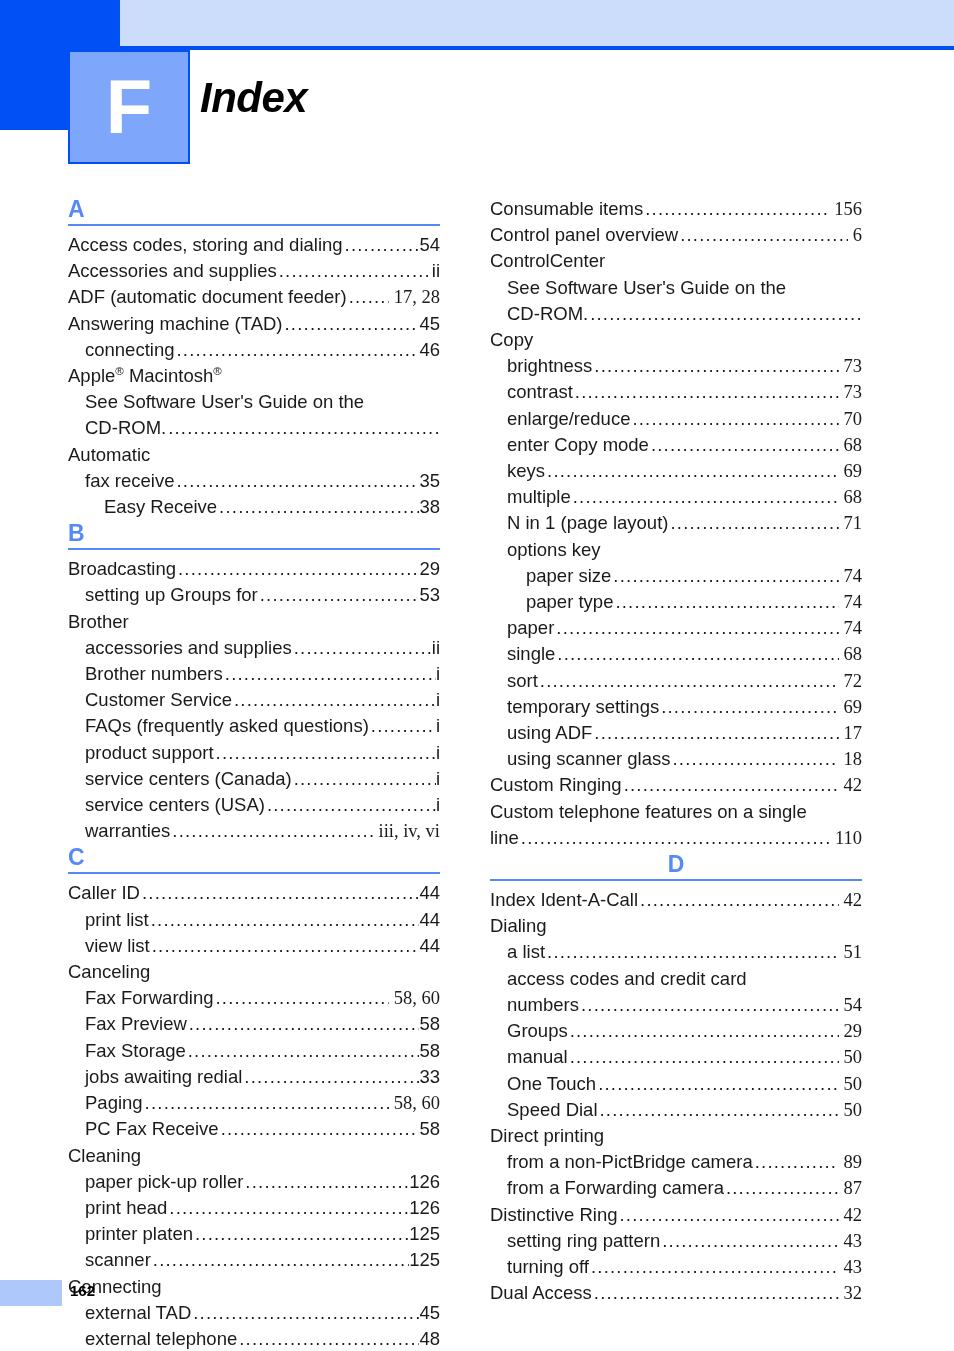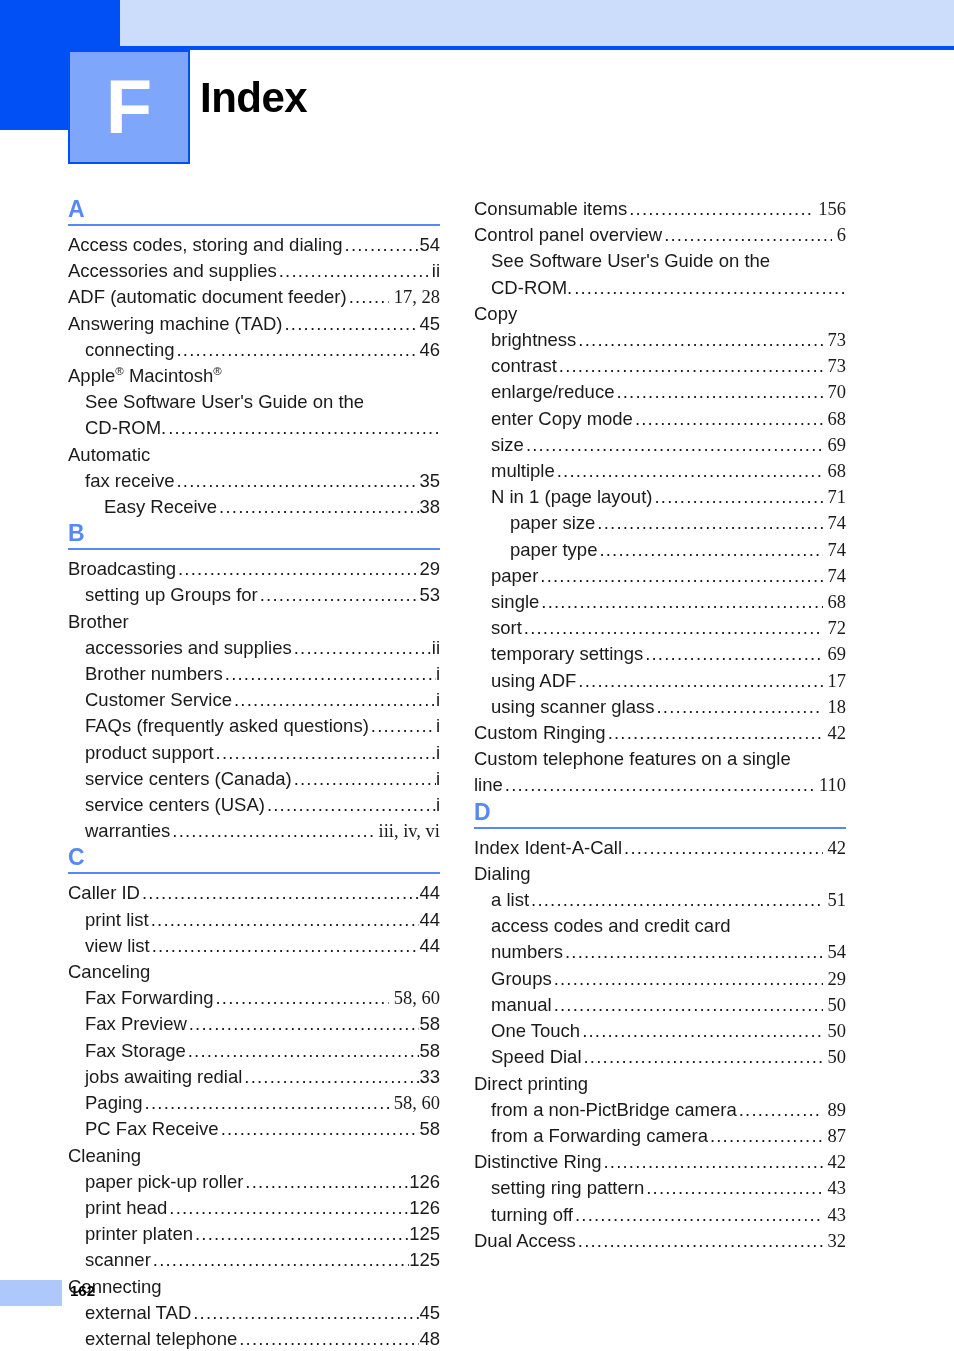--- a/index.html
+++ b/index.html
@@ -56,36 +56,37 @@
     text-align: center;
   }
   .page-title {
     position: absolute;
     left: 200px;
     top: 74px;
     font-size: 42px;
     font-weight: bold;
     color: #000000;
     letter-spacing: -0.5px;
+    font-style: italic;
   }
 
   
   .index-body {
     position: absolute;
     left: 0;
     top: 196px;
     width: 954px;
   }
   .column {
     position: absolute;
     top: 0;
     width: 372px;
   }
   .column.left  { left: 68px; }
-  .column.right { left: 474px; }
+  .column.right { left: 490px; text-align: center; }
 
   .section { margin-bottom: 0; }
 
   .section-letter {
     font-size: 23px;
     font-weight: bold;
     color: #5589F7;
     line-height: 26px;
     padding-bottom: 2px;
   }
@@ -363,20 +364,23 @@
         <div class="entry lvl1 gap">
           <span class="label">Consumable items </span>
           <span class="leader">................................................................................................................</span>
           <span class="pages">156</span>
         </div>
         <div class="entry lvl1 gap">
           <span class="label">Control panel overview </span>
           <span class="leader">................................................................................................................</span>
           <span class="pages">6</span>
         </div>
+        <div class="entry lvl1 bare">
+          <span class="label">ControlCenter</span>
+        </div>
         <div class="entry lvl2 bare">
           <span class="label">See Software User's Guide on the</span>
         </div>
         <div class="entry lvl2">
           <span class="label">CD-ROM. </span>
           <span class="leader">................................................................................................................</span>
           <span class="pages"></span>
         </div>
         <div class="entry lvl1 bare">
           <span class="label">Copy</span>
@@ -395,33 +399,36 @@
           <span class="label">enlarge/reduce </span>
           <span class="leader">................................................................................................................</span>
           <span class="pages">70</span>
         </div>
         <div class="entry lvl2 gap">
           <span class="label">enter Copy mode </span>
           <span class="leader">................................................................................................................</span>
           <span class="pages">68</span>
         </div>
         <div class="entry lvl2 gap">
-          <span class="label">size </span>
+          <span class="label">keys </span>
           <span class="leader">................................................................................................................</span>
           <span class="pages">69</span>
         </div>
         <div class="entry lvl2 gap">
           <span class="label">multiple </span>
           <span class="leader">................................................................................................................</span>
           <span class="pages">68</span>
         </div>
         <div class="entry lvl2 gap">
           <span class="label">N in 1 (page layout) </span>
           <span class="leader">................................................................................................................</span>
           <span class="pages">71</span>
+        </div>
+        <div class="entry lvl2 bare">
+          <span class="label">options key</span>
         </div>
         <div class="entry lvl3 gap">
           <span class="label">paper size </span>
           <span class="leader">................................................................................................................</span>
           <span class="pages">74</span>
         </div>
         <div class="entry lvl3 gap">
           <span class="label">paper type </span>
           <span class="leader">................................................................................................................</span>
           <span class="pages">74</span>

